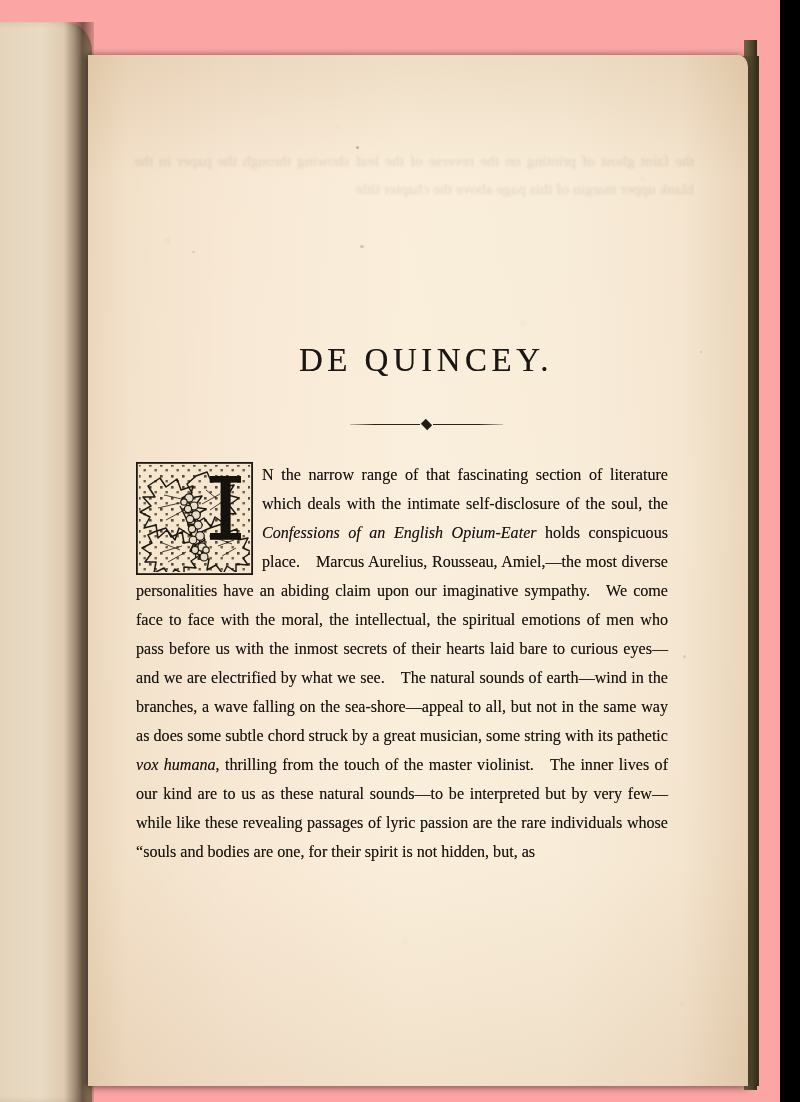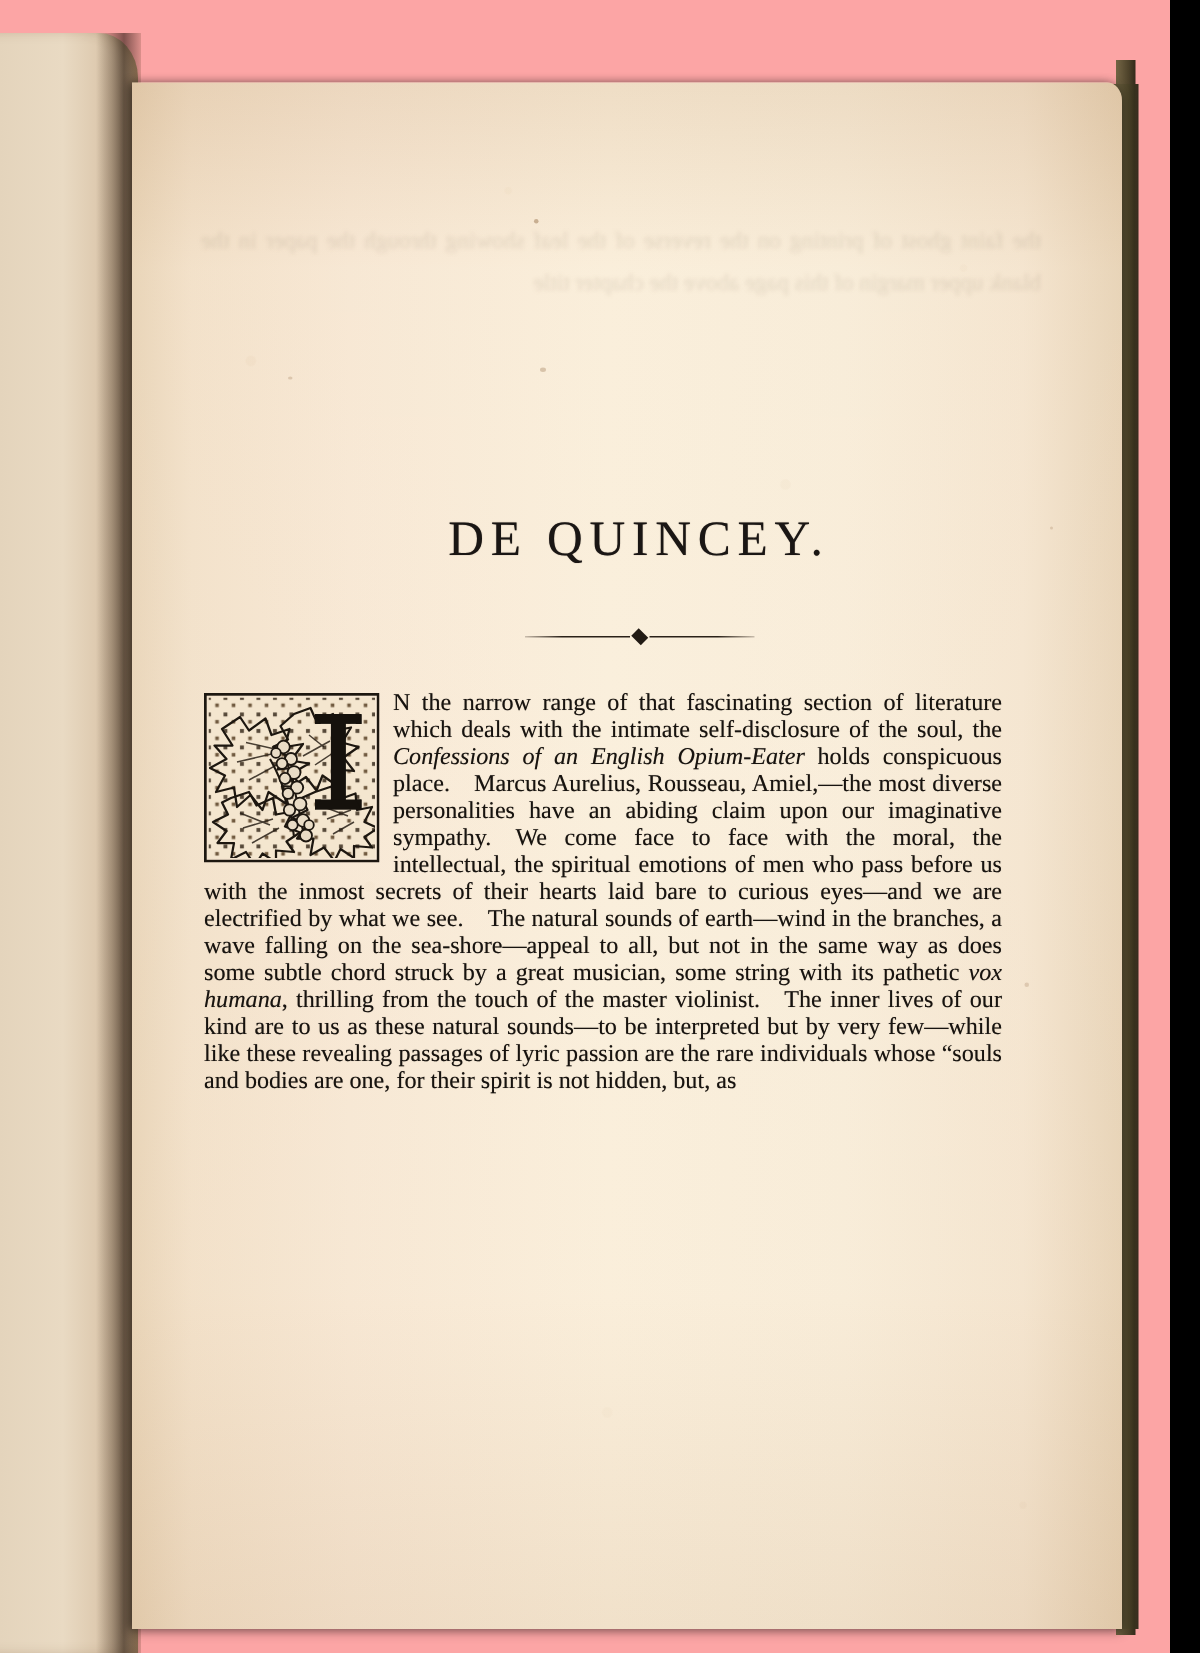--- a/index.html
+++ b/index.html
@@ -199,21 +199,21 @@
     margin: 0 2px;
   }
 
   
   .body-text {
     position: absolute;
     top: 405px;
     left: 0;
     width: 532px;
     font-size: 16.1px;
-    line-height: 18px;
+    line-height: 29px;
     text-align: justify;
     text-justify: inter-word;
     color: #17130f;
     font-family: "Liberation Serif", "DejaVu Serif", serif;
     text-shadow: 0 0 .45px rgba(25,18,12,.5);
   }
   .body-text i { font-style: italic; }
 
   
   .initial {

